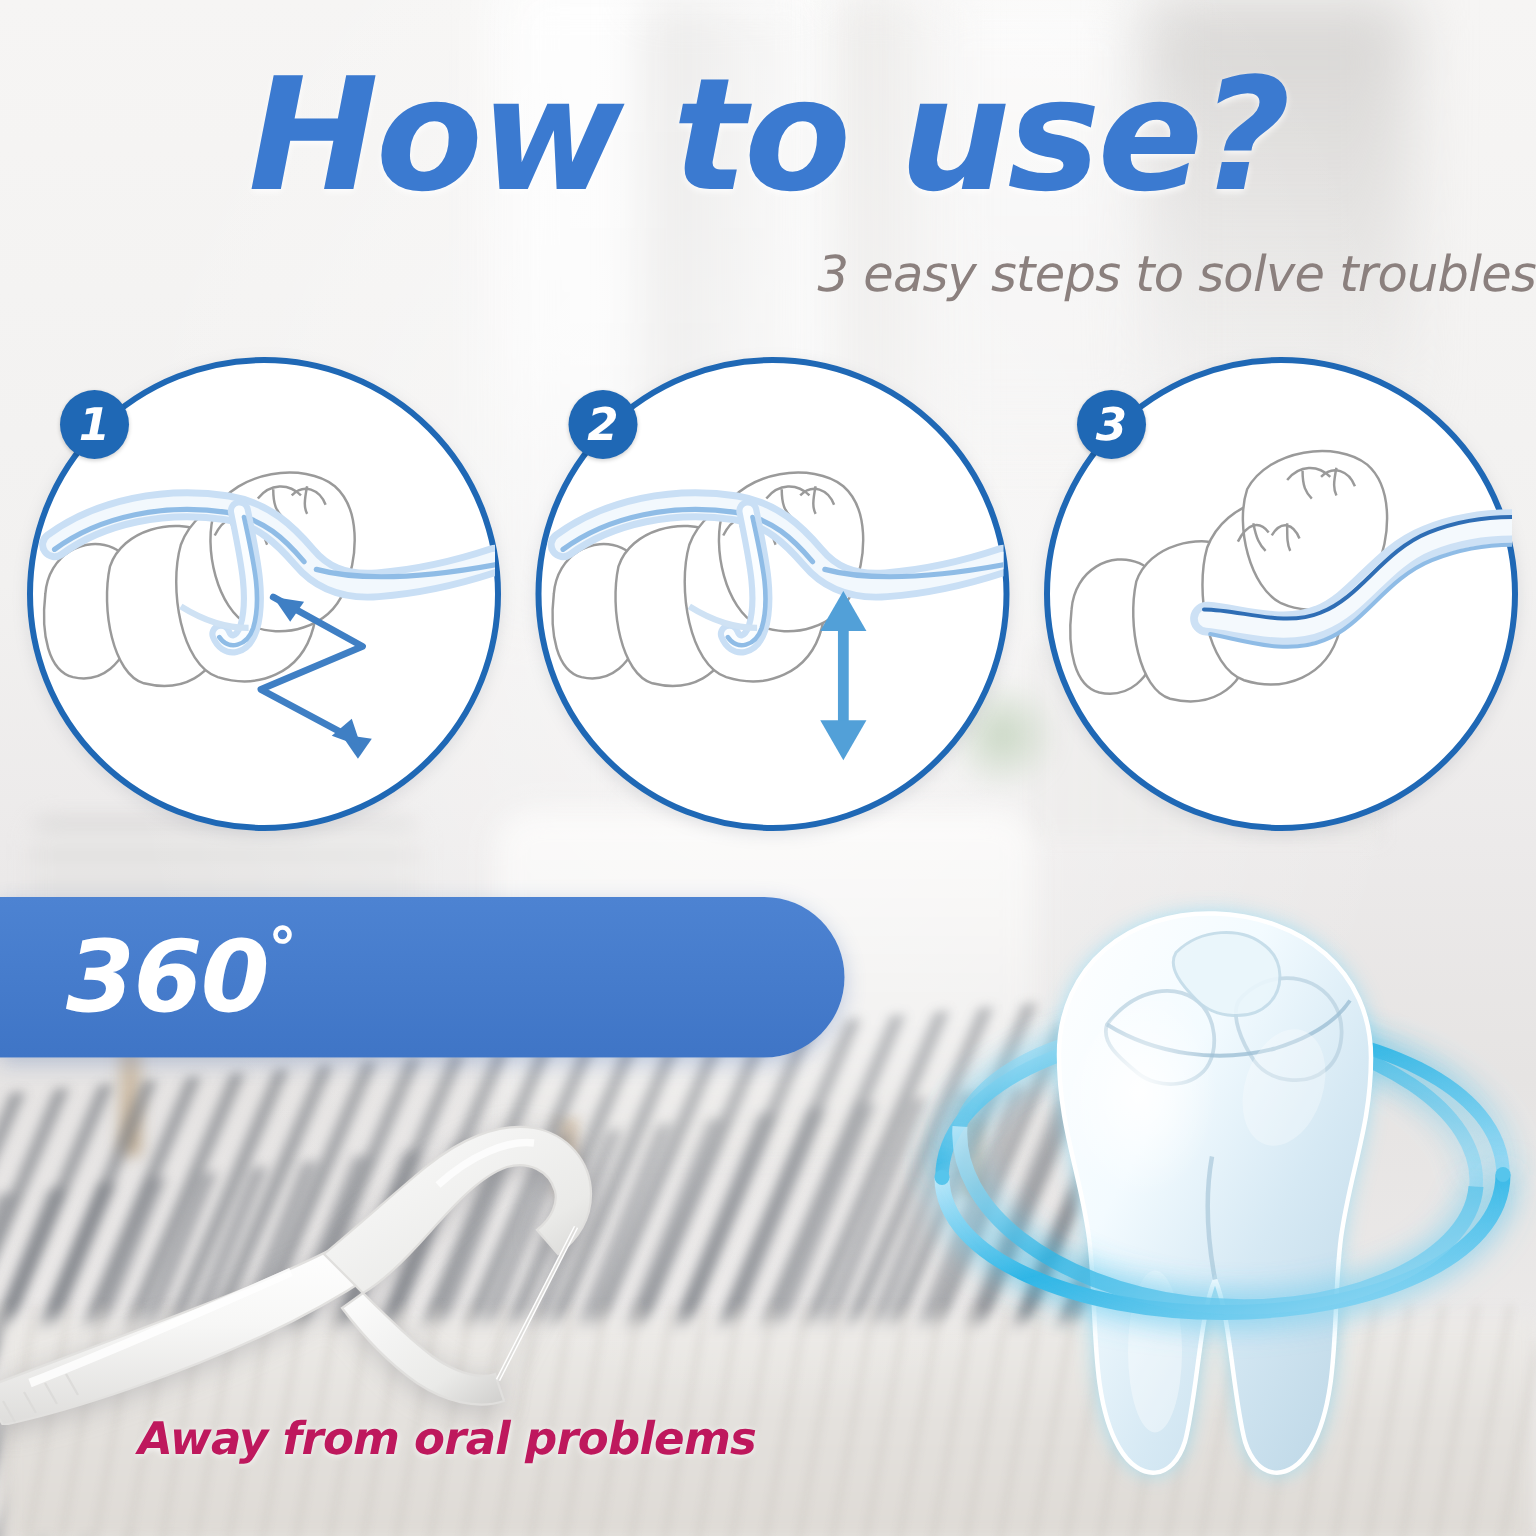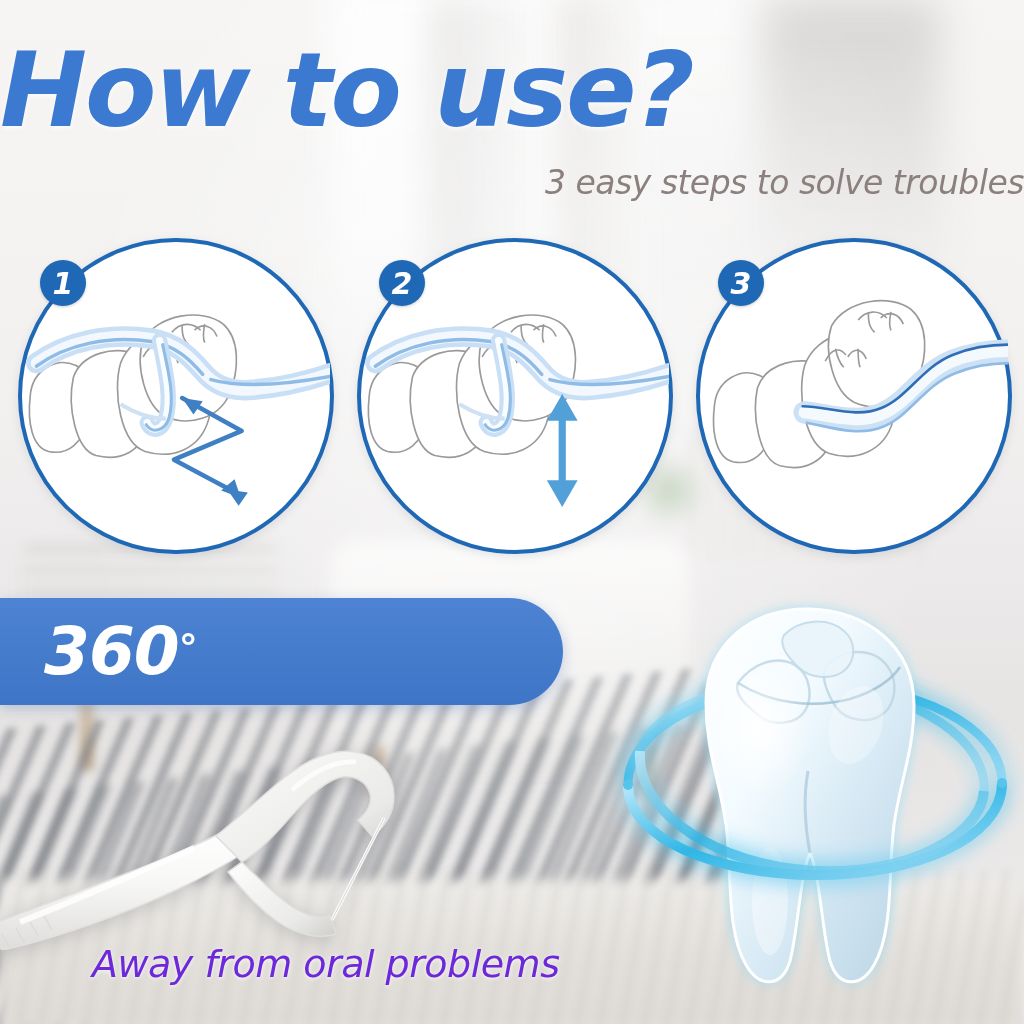--- a/index.html
+++ b/index.html
@@ -107,21 +107,21 @@
     background:repeating-linear-gradient(100deg,rgba(200,195,188,.45) 0px,rgba(200,195,188,.45) 3px,rgba(255,255,255,0) 3px,rgba(255,255,255,0) 22px);
     filter:blur(3px);
   }
   .bg-vignette{
     position:absolute;inset:0;
     background:radial-gradient(ellipse at 50% 38%,rgba(255,255,255,.55) 0%,rgba(255,255,255,0) 62%);
   }
 
   
   .headline{
-    position:absolute;left:0;top:38px;width:1024px;
+    position:absolute;left:0;top:38px;width:1024px;text-align:center;
     font-size:104px;line-height:1;font-weight:bold;font-style:italic;
     color:#3b7ad0;letter-spacing:-2px;
     font-family:"DejaVu Sans", sans-serif;
     text-shadow:0 2px 5px rgba(255,255,255,.8);
   }
   .subhead{
     position:absolute;left:0;top:163px;width:1024px;text-align:right;
     font-size:33px;font-style:italic;color:#8b807e;
     font-family:"DejaVu Sans", sans-serif;letter-spacing:-.5px;
   }
@@ -150,41 +150,42 @@
 
   
   .banner{
     position:absolute;left:0;top:598px;width:563px;height:107px;
     background:linear-gradient(180deg,#4d83d2 0%,#3f75c6 100%);
     border-radius:0 56px 56px 0;
     box-shadow:0 4px 14px rgba(70,110,180,.30);
     display:flex;align-items:center;
   }
   .banner-inner{
-    padding-left:44px;display:flex;align-items:flex-end;color:#ffffff;
+    padding-left:44px;display:flex;align-items:center;color:#ffffff;
     font-family:"DejaVu Sans", sans-serif;font-style:italic;white-space:nowrap;
   }
   .banner-360{font-size:66px;font-weight:bold;letter-spacing:-1px;}
   .banner-deg{font-size:38px;font-weight:bold;position:relative;top:-20px;}
   .banner-rest{font-size:55px;font-weight:normal;margin-left:6px;letter-spacing:-1px;}
 
   
   .tooth-wrap{position:absolute;left:588px;top:575px;width:440px;height:440px;}
   .tooth-wrap svg{width:100%;height:100%;display:block;}
 
   
   .pick{position:absolute;left:-20px;top:700px;width:470px;height:250px;}
   .pick svg{width:100%;height:100%;display:block;filter:drop-shadow(0 4px 9px rgba(130,130,135,.35));}
 
   
   .caption{
     position:absolute;left:92px;top:942px;
-    font-size:38px;font-style:italic;color:#6d28d9;
+    font-size:30px;font-style:italic;color:#be185d;
     font-family:"DejaVu Sans", sans-serif;letter-spacing:-.5px;
     text-shadow:0 1px 4px rgba(255,255,255,.85);
+    font-weight:bold;
   }
 </style>
 </head>
 <body>
 
 <div id="poster">
 
   <div class="bg-layer">
     <div class="bg-wall"></div>
     <div class="bg-window"></div>

